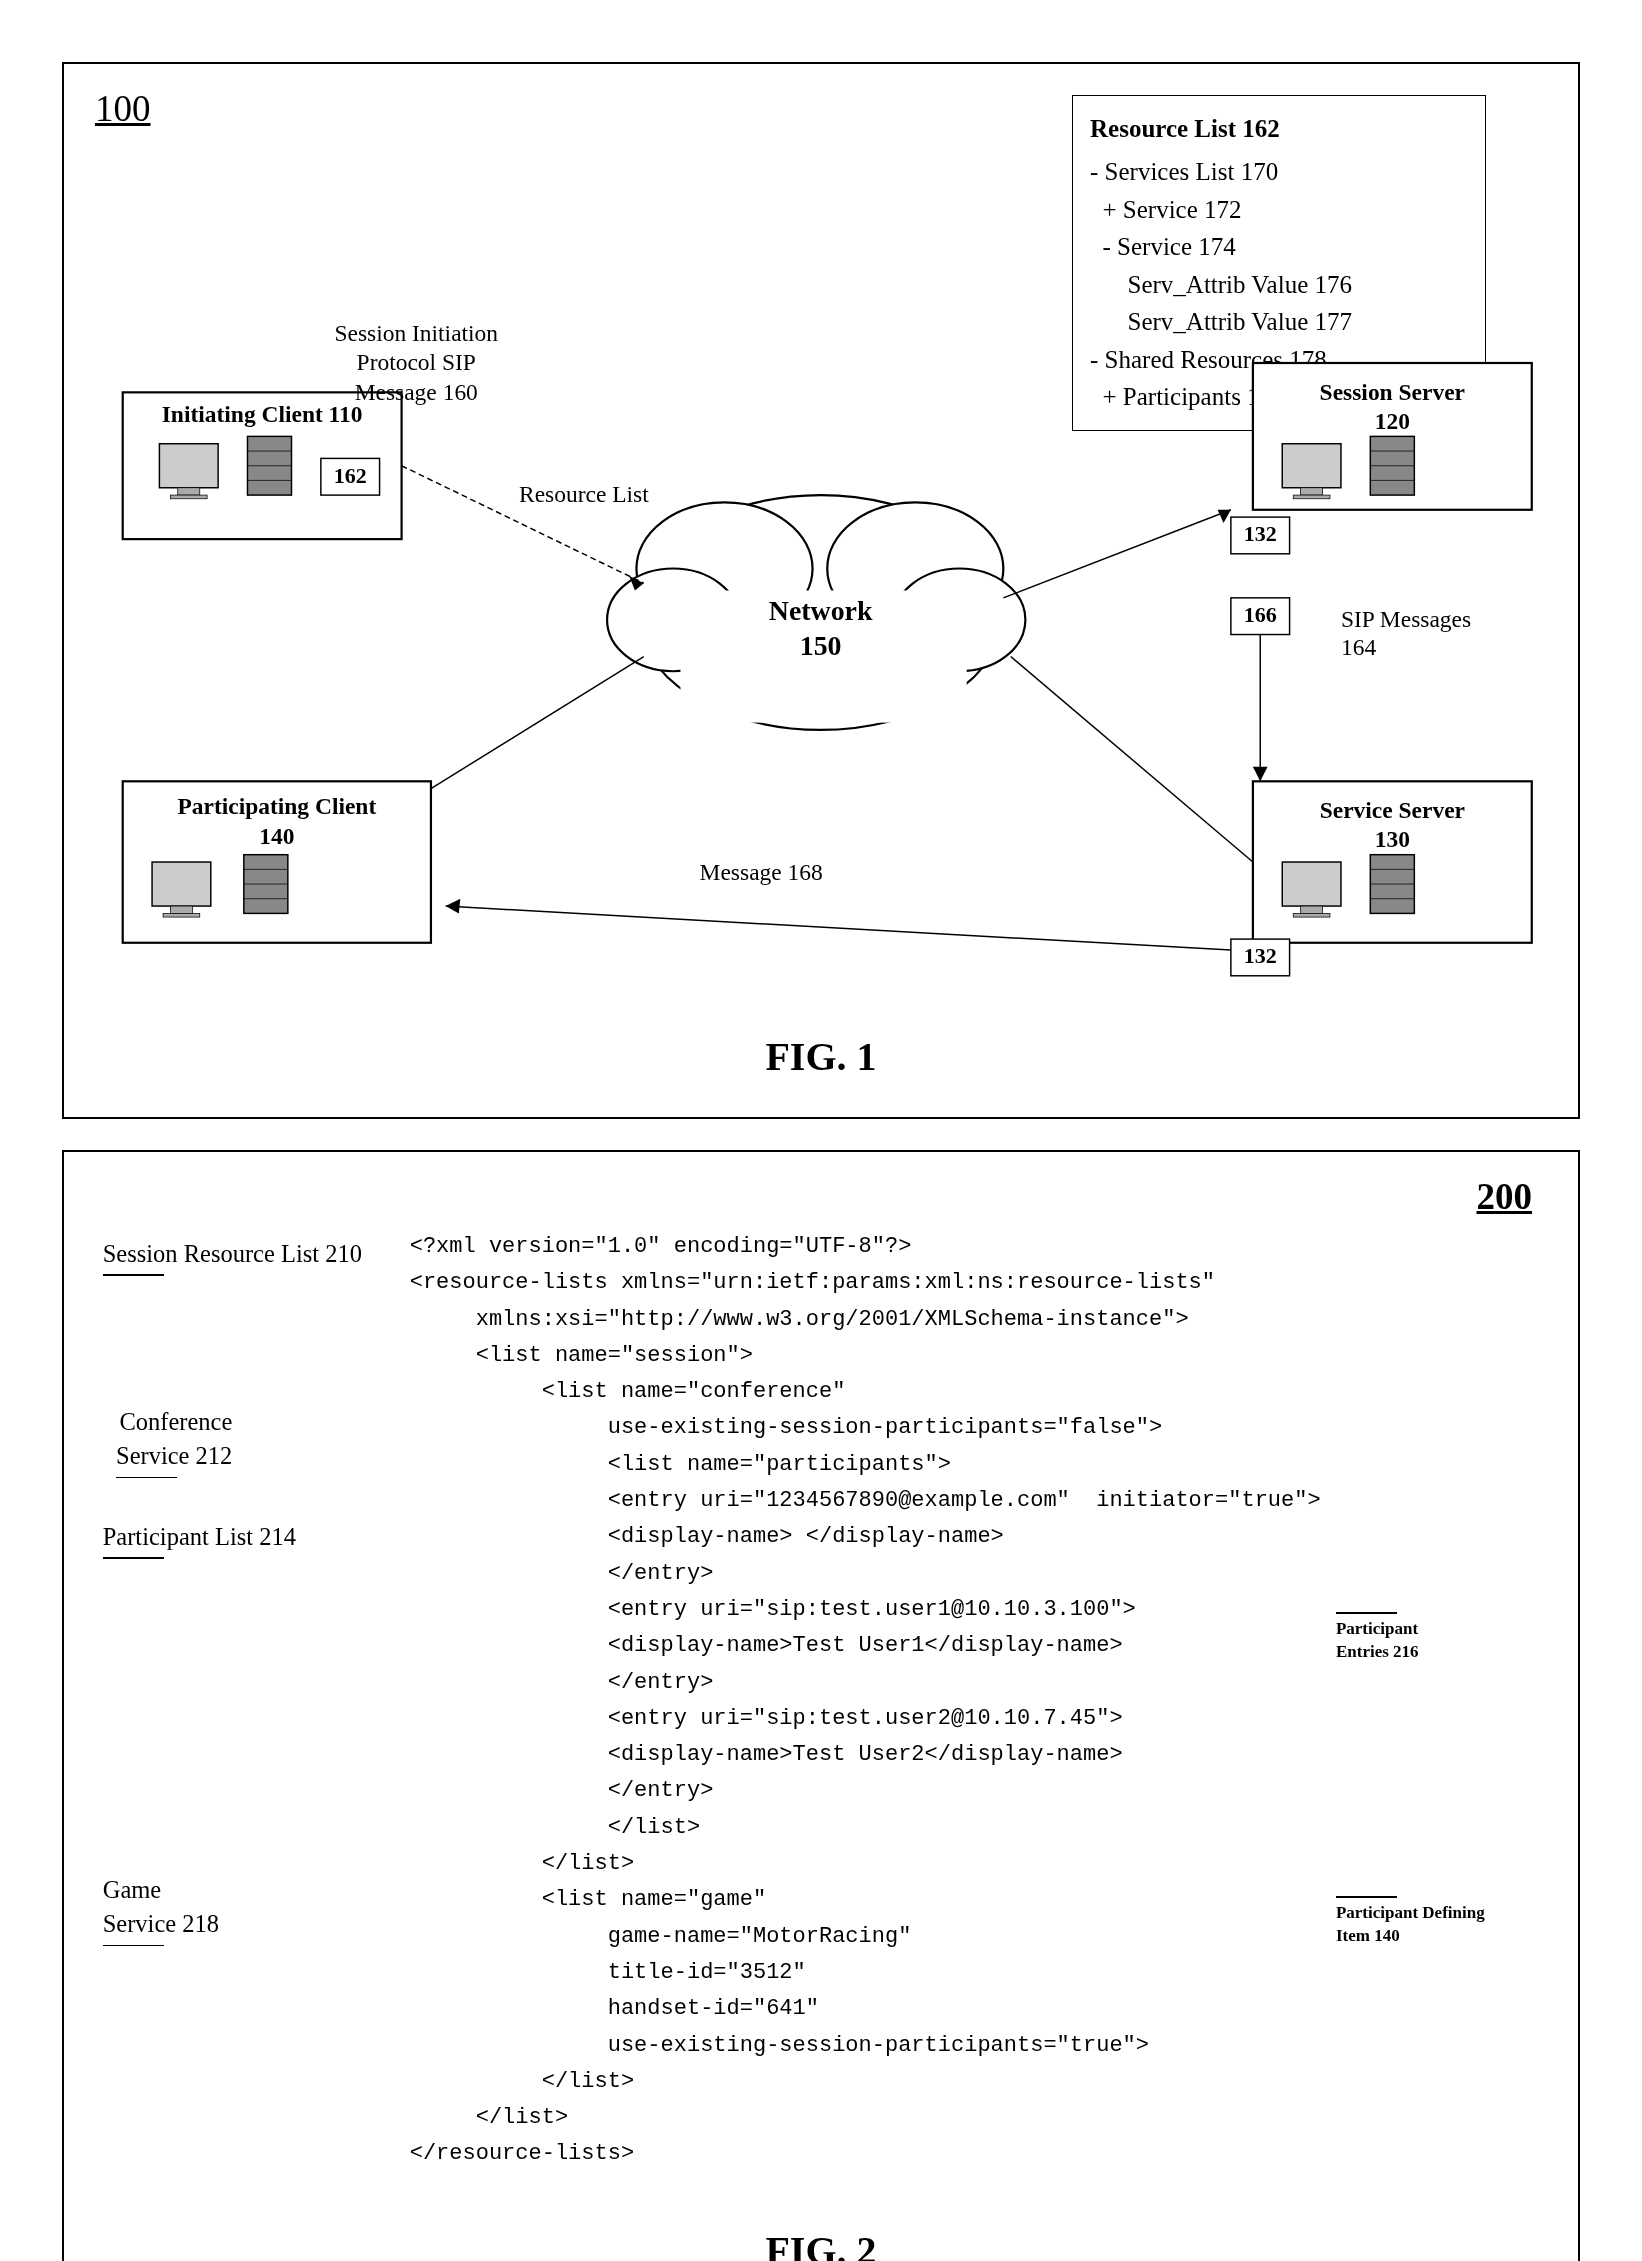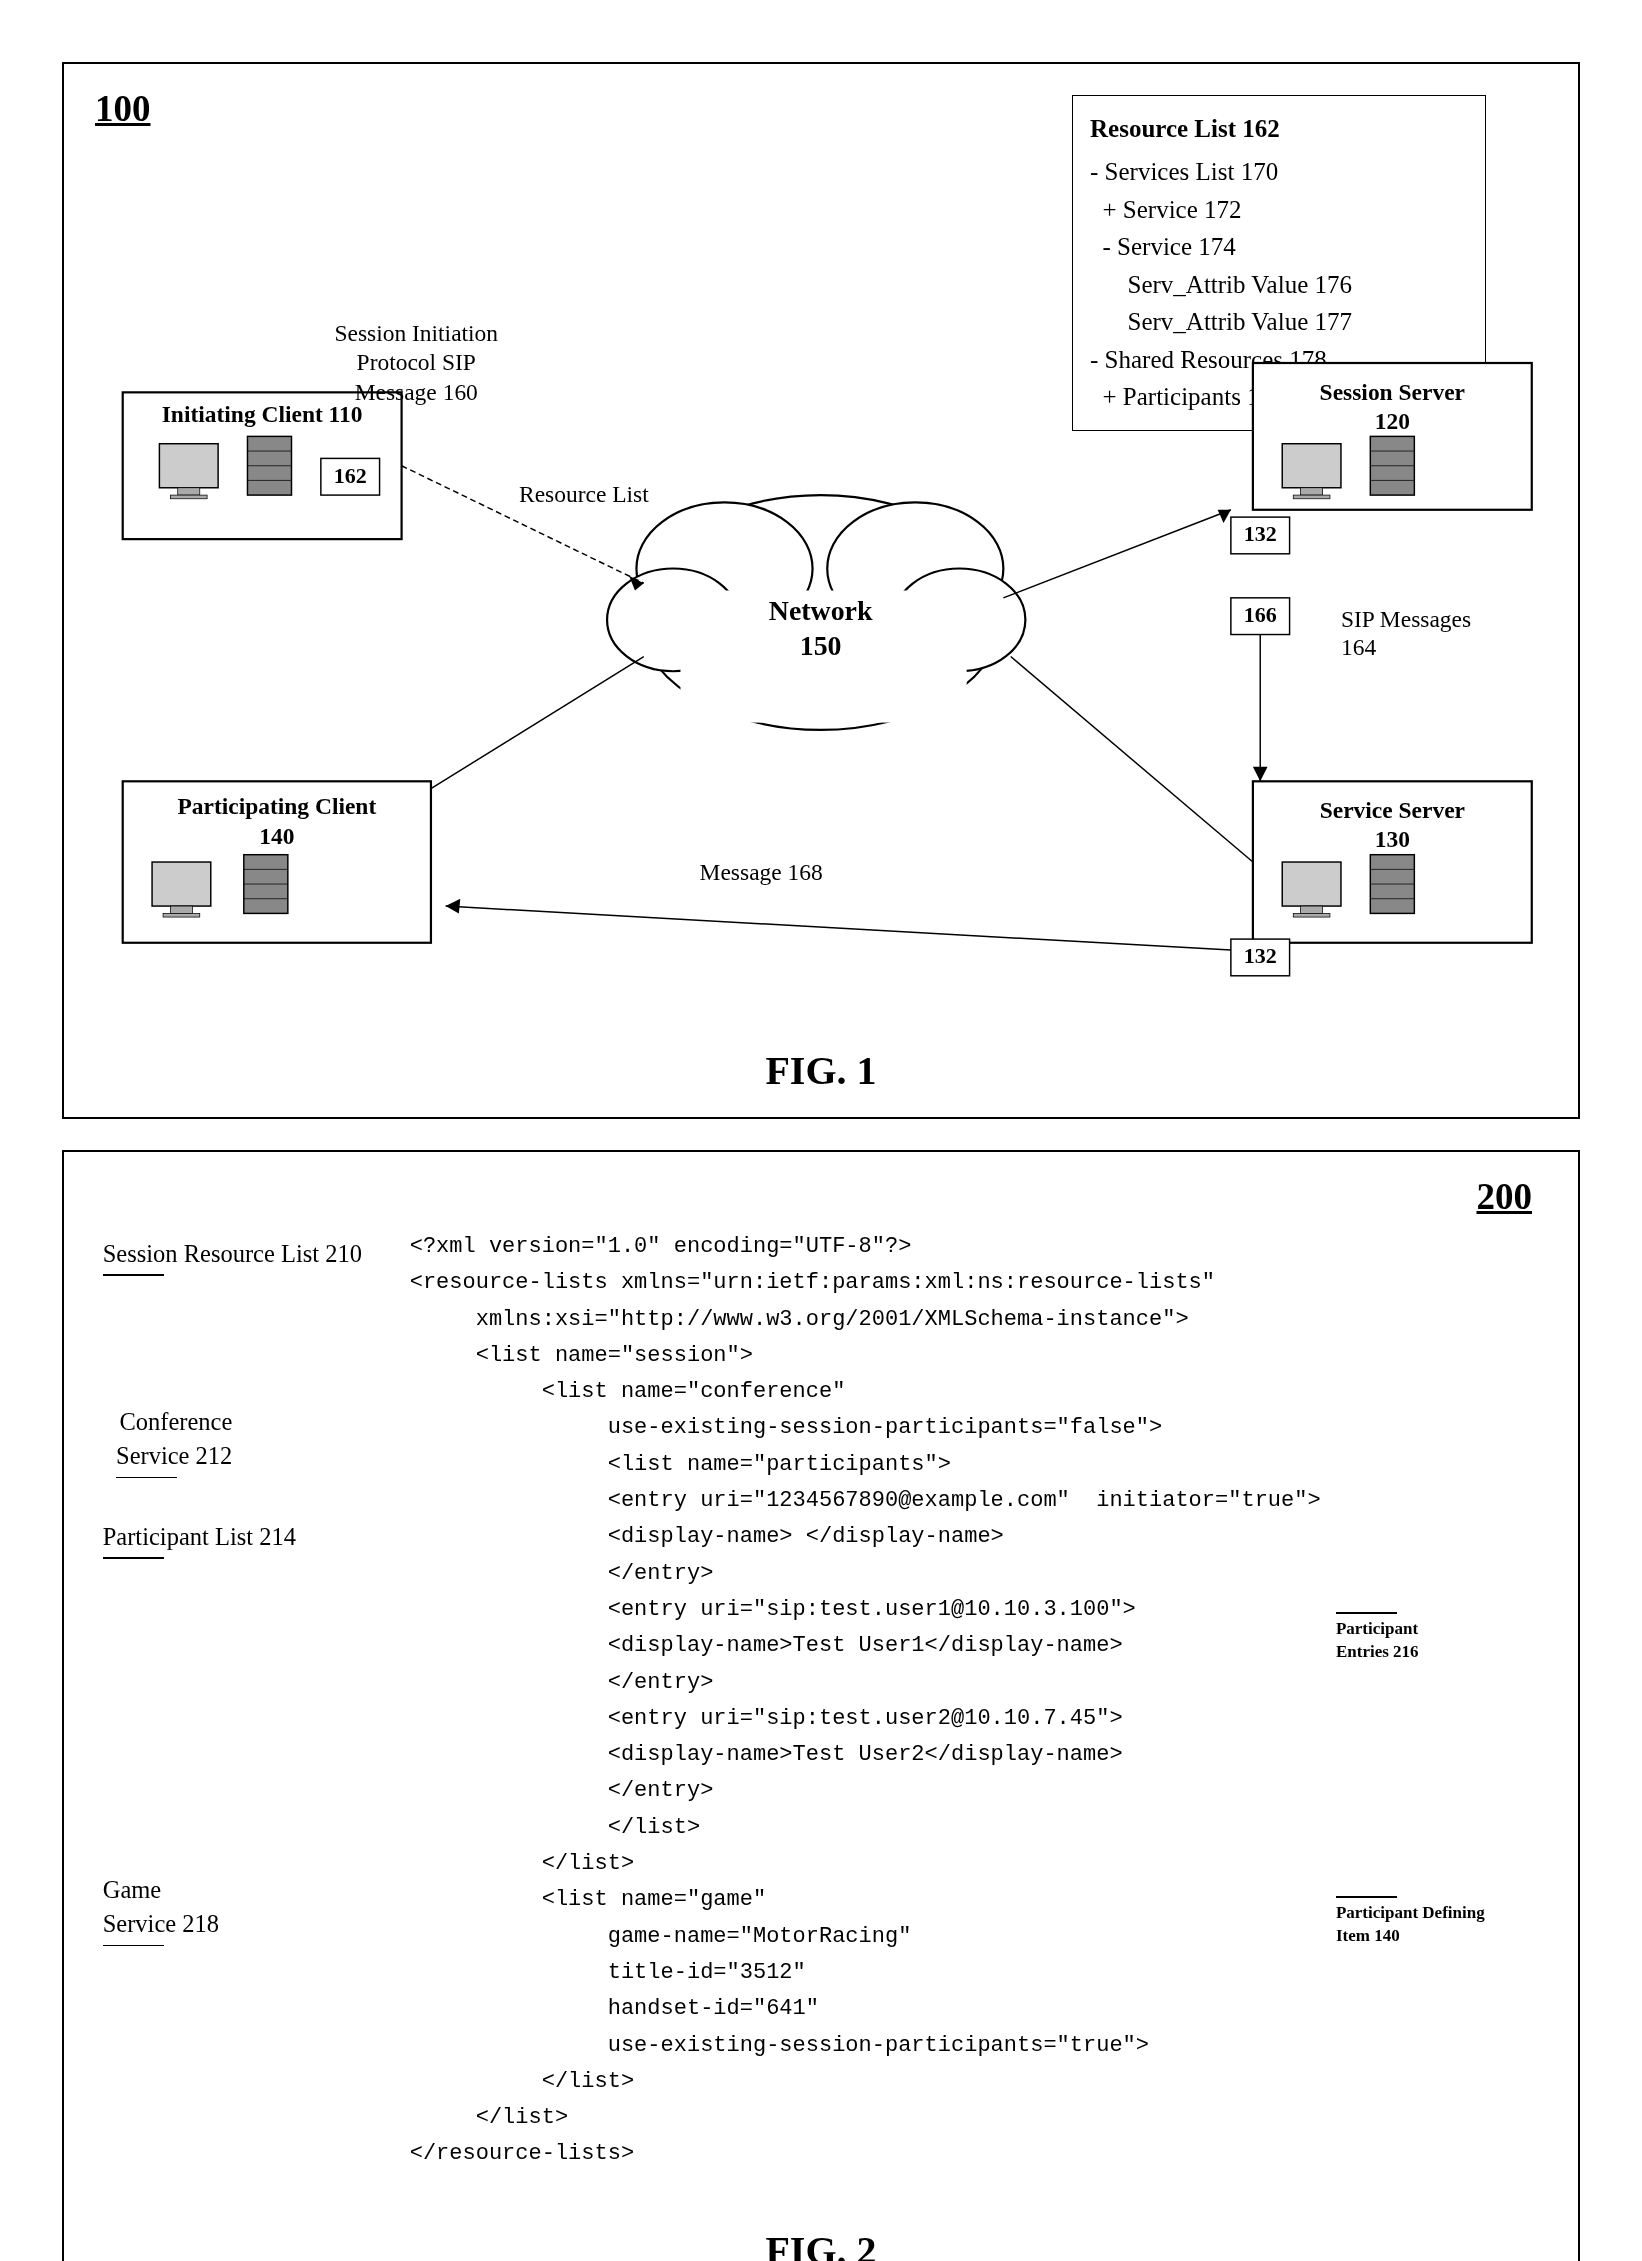--- a/index.html
+++ b/index.html
@@ -24,21 +24,21 @@
       position: relative;
       height: 1057px;
       background: #fff;
     }
 
     .fig-label-100 {
       position: absolute;
       top: 23px;
       left: 31px;
       font-size: 37px;
-      font-weight: bold;
+      font-weight: normal;
       text-decoration: underline;
     }
 
     
     .resource-list-box {
       position: absolute;
       top: 31px;
       right: 92px;
       border: 1.5px solid #000;
       padding: 13.8px 17px;
@@ -217,21 +217,21 @@
 
       <line x1="1620" y1="1060" x2="1290" y2="780" stroke="black" stroke-width="2"></line>
 
       <line x1="1590" y1="1180" x2="520" y2="1120" stroke="black" stroke-width="2"></line>
       <polygon points="520,1120 540,1110 538,1130" fill="black"></polygon>
 
       <text x="950" y="1085" font-family="Times New Roman" font-size="32" text-anchor="middle">Message 168</text>
 
     </svg>
 
-    <div class="fig-caption" style="position:absolute; bottom: 23px; width: 100%; left:0;">FIG. 1</div>
+    <div class="fig-caption" style="position:absolute; bottom: 37px; width: 100%; left:0;">FIG. 1</div>
 
   </div>
 
   <div class="fig2-container">
 
     <div class="fig-label-200">200</div>
 
     <div style="position: relative; display: flex; margin-top: 46px; min-height: 920px;">
 
       <div style="width: 307px; position: relative; font-size: 24.5px; flex-shrink:0;">

